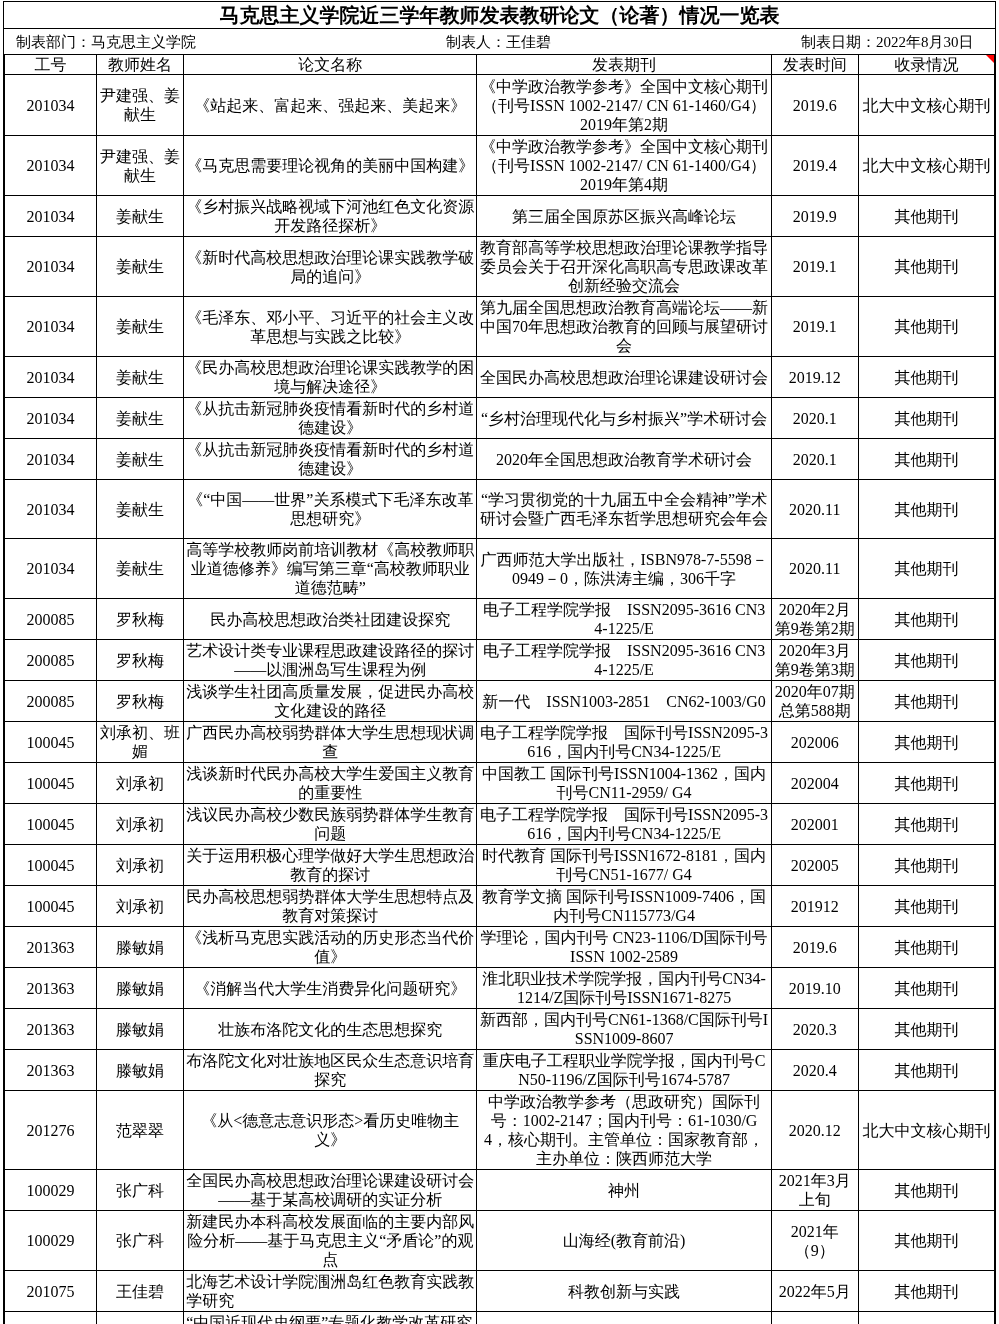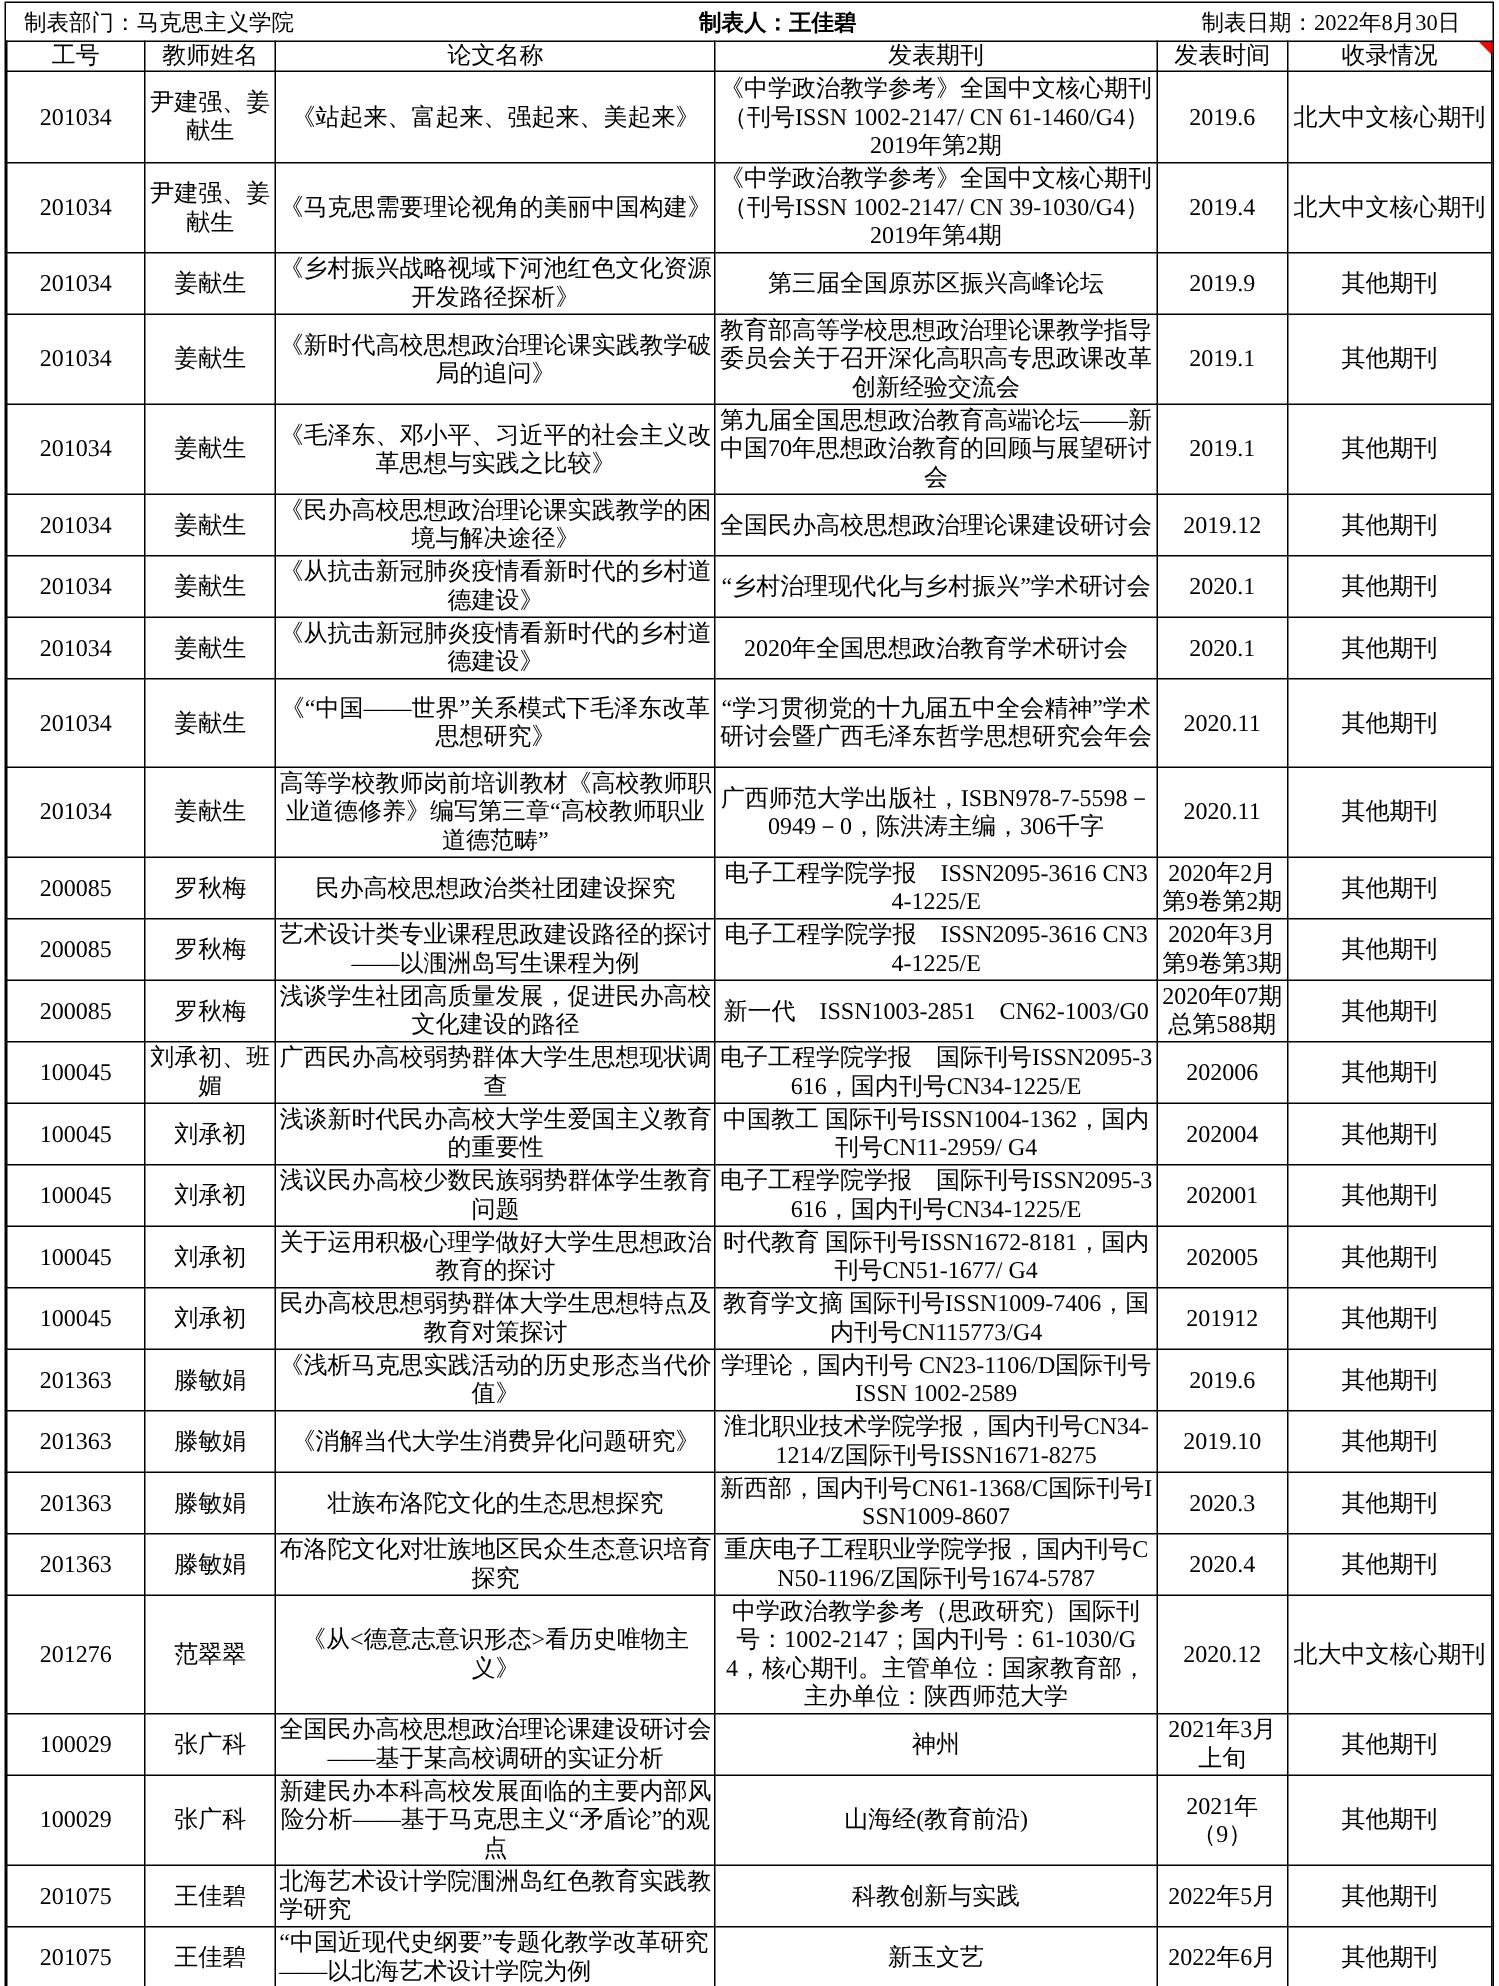--- a/index.html
+++ b/index.html
@@ -4,21 +4,21 @@
 <style>
   html,body{margin:0;padding:0;background:#fff;}
   body{width:999px;height:1324px;position:relative;
        font-family:"Liberation Serif","DejaVu Serif",serif;color:#000;}
   .sheet{position:absolute;left:3px;top:1px;width:991px;border:1px solid #000;background:#fff;}
   .title-row{height:26px;border-bottom:1px solid #000;display:flex;align-items:center;justify-content:center;
              font-size:20px;font-weight:bold;letter-spacing:0px;}
   .info-row{height:25px;border-bottom:0;position:relative;font-size:15px;}
   .info-row span{position:absolute;top:4px;white-space:nowrap;}
   .info-dept{left:12px;text-align:right;}
-  .info-author{left:462px;font-weight:bold;}
+  .info-author{left:442px;}
   .info-date{left:797px;font-family:Liberation Serif, serif;}
   table{border-collapse:collapse;table-layout:fixed;width:100%;font-size:16px;line-height:19px;}
   col.c1{width:92px}col.c2{width:87px}col.c3{width:293px}col.c4{width:294px}col.c5{width:87px}col.c6{width:136px}
   th,td{border:1px solid #000;text-align:center;vertical-align:middle;
         padding:1px 2px;word-break:break-all;overflow-wrap:break-word;font-weight:normal;}
   thead th{height:16px;padding:0 2px;position:relative;font-size:16px;}
   tbody td{min-height:30px;}
   tbody tr td{height:30px;}
   
   tbody tr:nth-child(26) td:nth-child(3),
@@ -33,20 +33,21 @@
   tbody tr:nth-child(23) td{height:74px;}
   tbody tr:nth-child(25) td{height:53px;}
   tbody tr:nth-child(28) td{height:54px;}
   .comment-marker{position:absolute;top:0;right:0;width:0;height:0;
         border-top:8px solid #f00;border-left:8px solid transparent;}
 </style>
 </head>
 <body>
 
 <div class="sheet">
+  <div class="title-row">马克思主义学院近三学年教师发表教研论文（论著）情况一览表</div>
   <div class="info-row">
     <span class="info-dept">制表部门：马克思主义学院</span>
     <span class="info-author">制表人：王佳碧</span>
     <span class="info-date">制表日期：2022年8月30日</span>
   </div>
   <table>
     <colgroup>
       <col class="c1">
         <col class="c2">
         <col class="c3">
@@ -70,21 +71,21 @@
           <td>尹建强、姜献生</td>
           <td>《站起来、富起来、强起来、美起来》</td>
           <td>《中学政治教学参考》全国中文核心期刊（刊号ISSN 1002-2147/ CN 61-1460/G4）2019年第2期</td>
           <td>2019.6</td>
           <td>北大中文核心期刊</td>
         </tr>
         <tr>
           <td>201034</td>
           <td>尹建强、姜献生</td>
           <td>《马克思需要理论视角的美丽中国构建》</td>
-          <td>《中学政治教学参考》全国中文核心期刊（刊号ISSN 1002-2147/ CN 39-1030/G4）2019年第4期</td>
+          <td>《中学政治教学参考》全国中文核心期刊（刊号ISSN 1002-2147/ CN 61-1400/G4）2019年第4期</td>
           <td>2019.4</td>
           <td>北大中文核心期刊</td>
         </tr>
         <tr>
           <td>201034</td>
           <td>姜献生</td>
           <td>《乡村振兴战略视域下河池红色文化资源开发路径探析》</td>
           <td>第三届全国原苏区振兴高峰论坛</td>
           <td>2019.9</td>
           <td>其他期刊</td>

